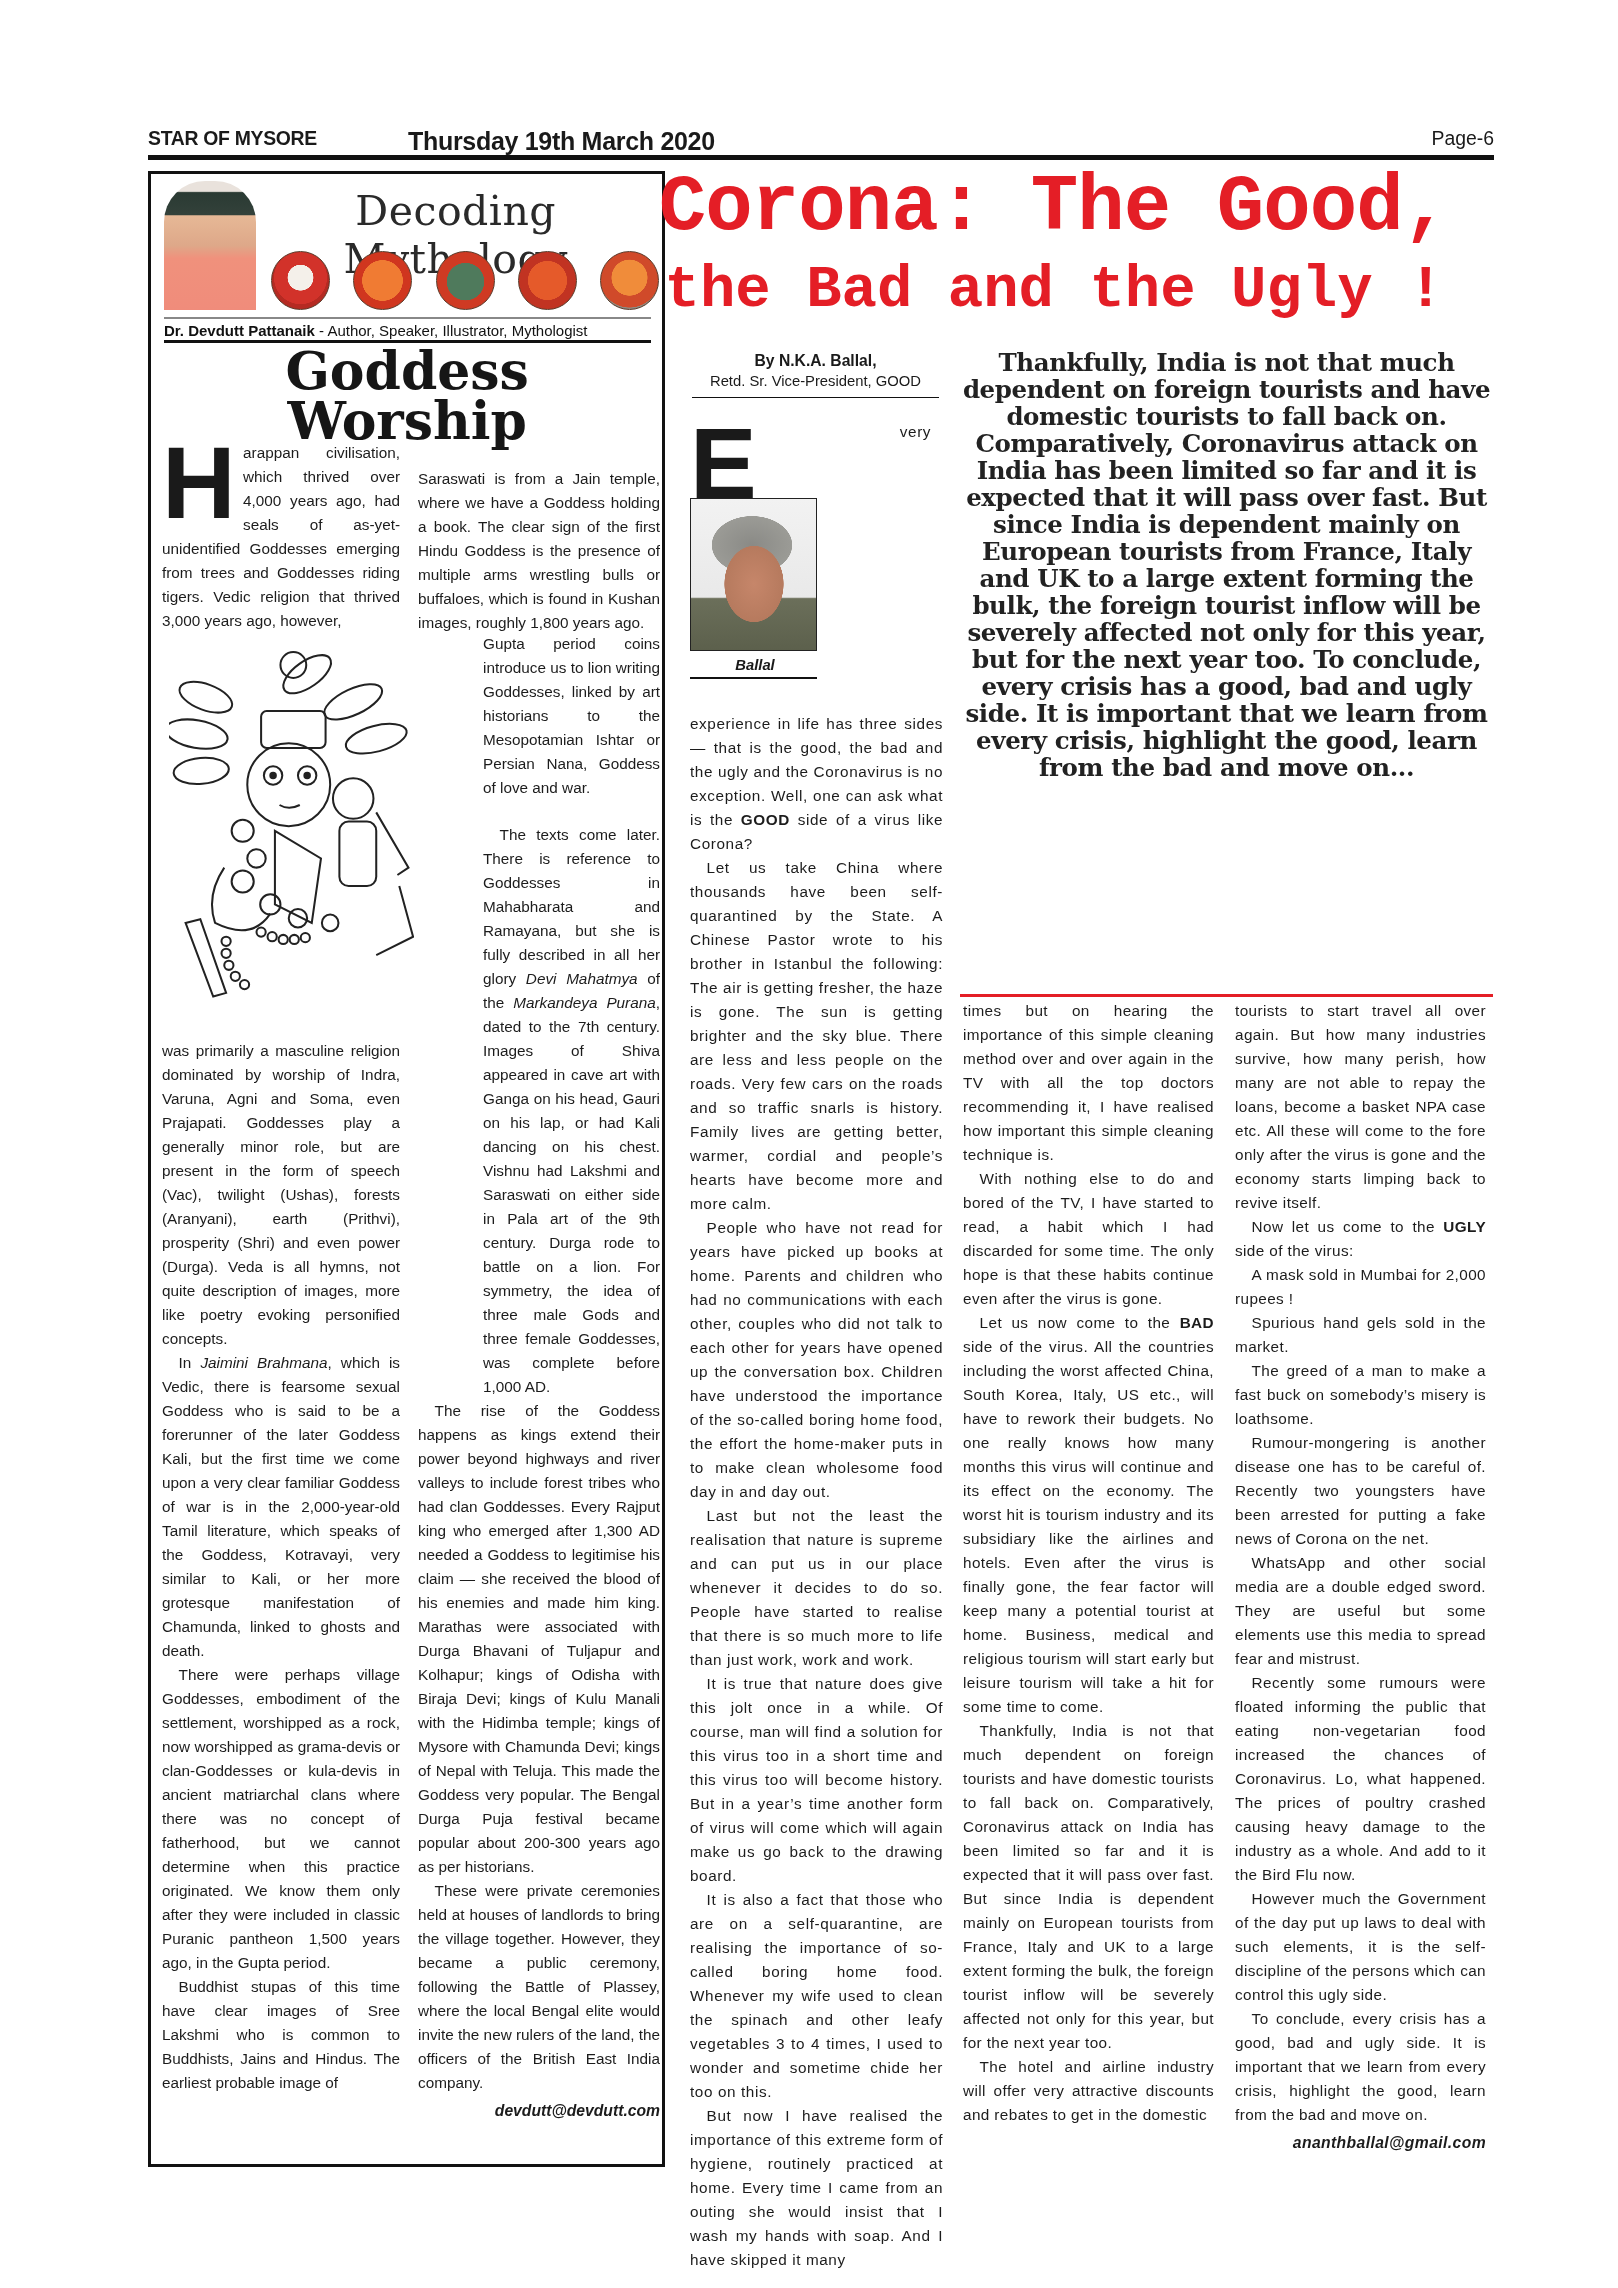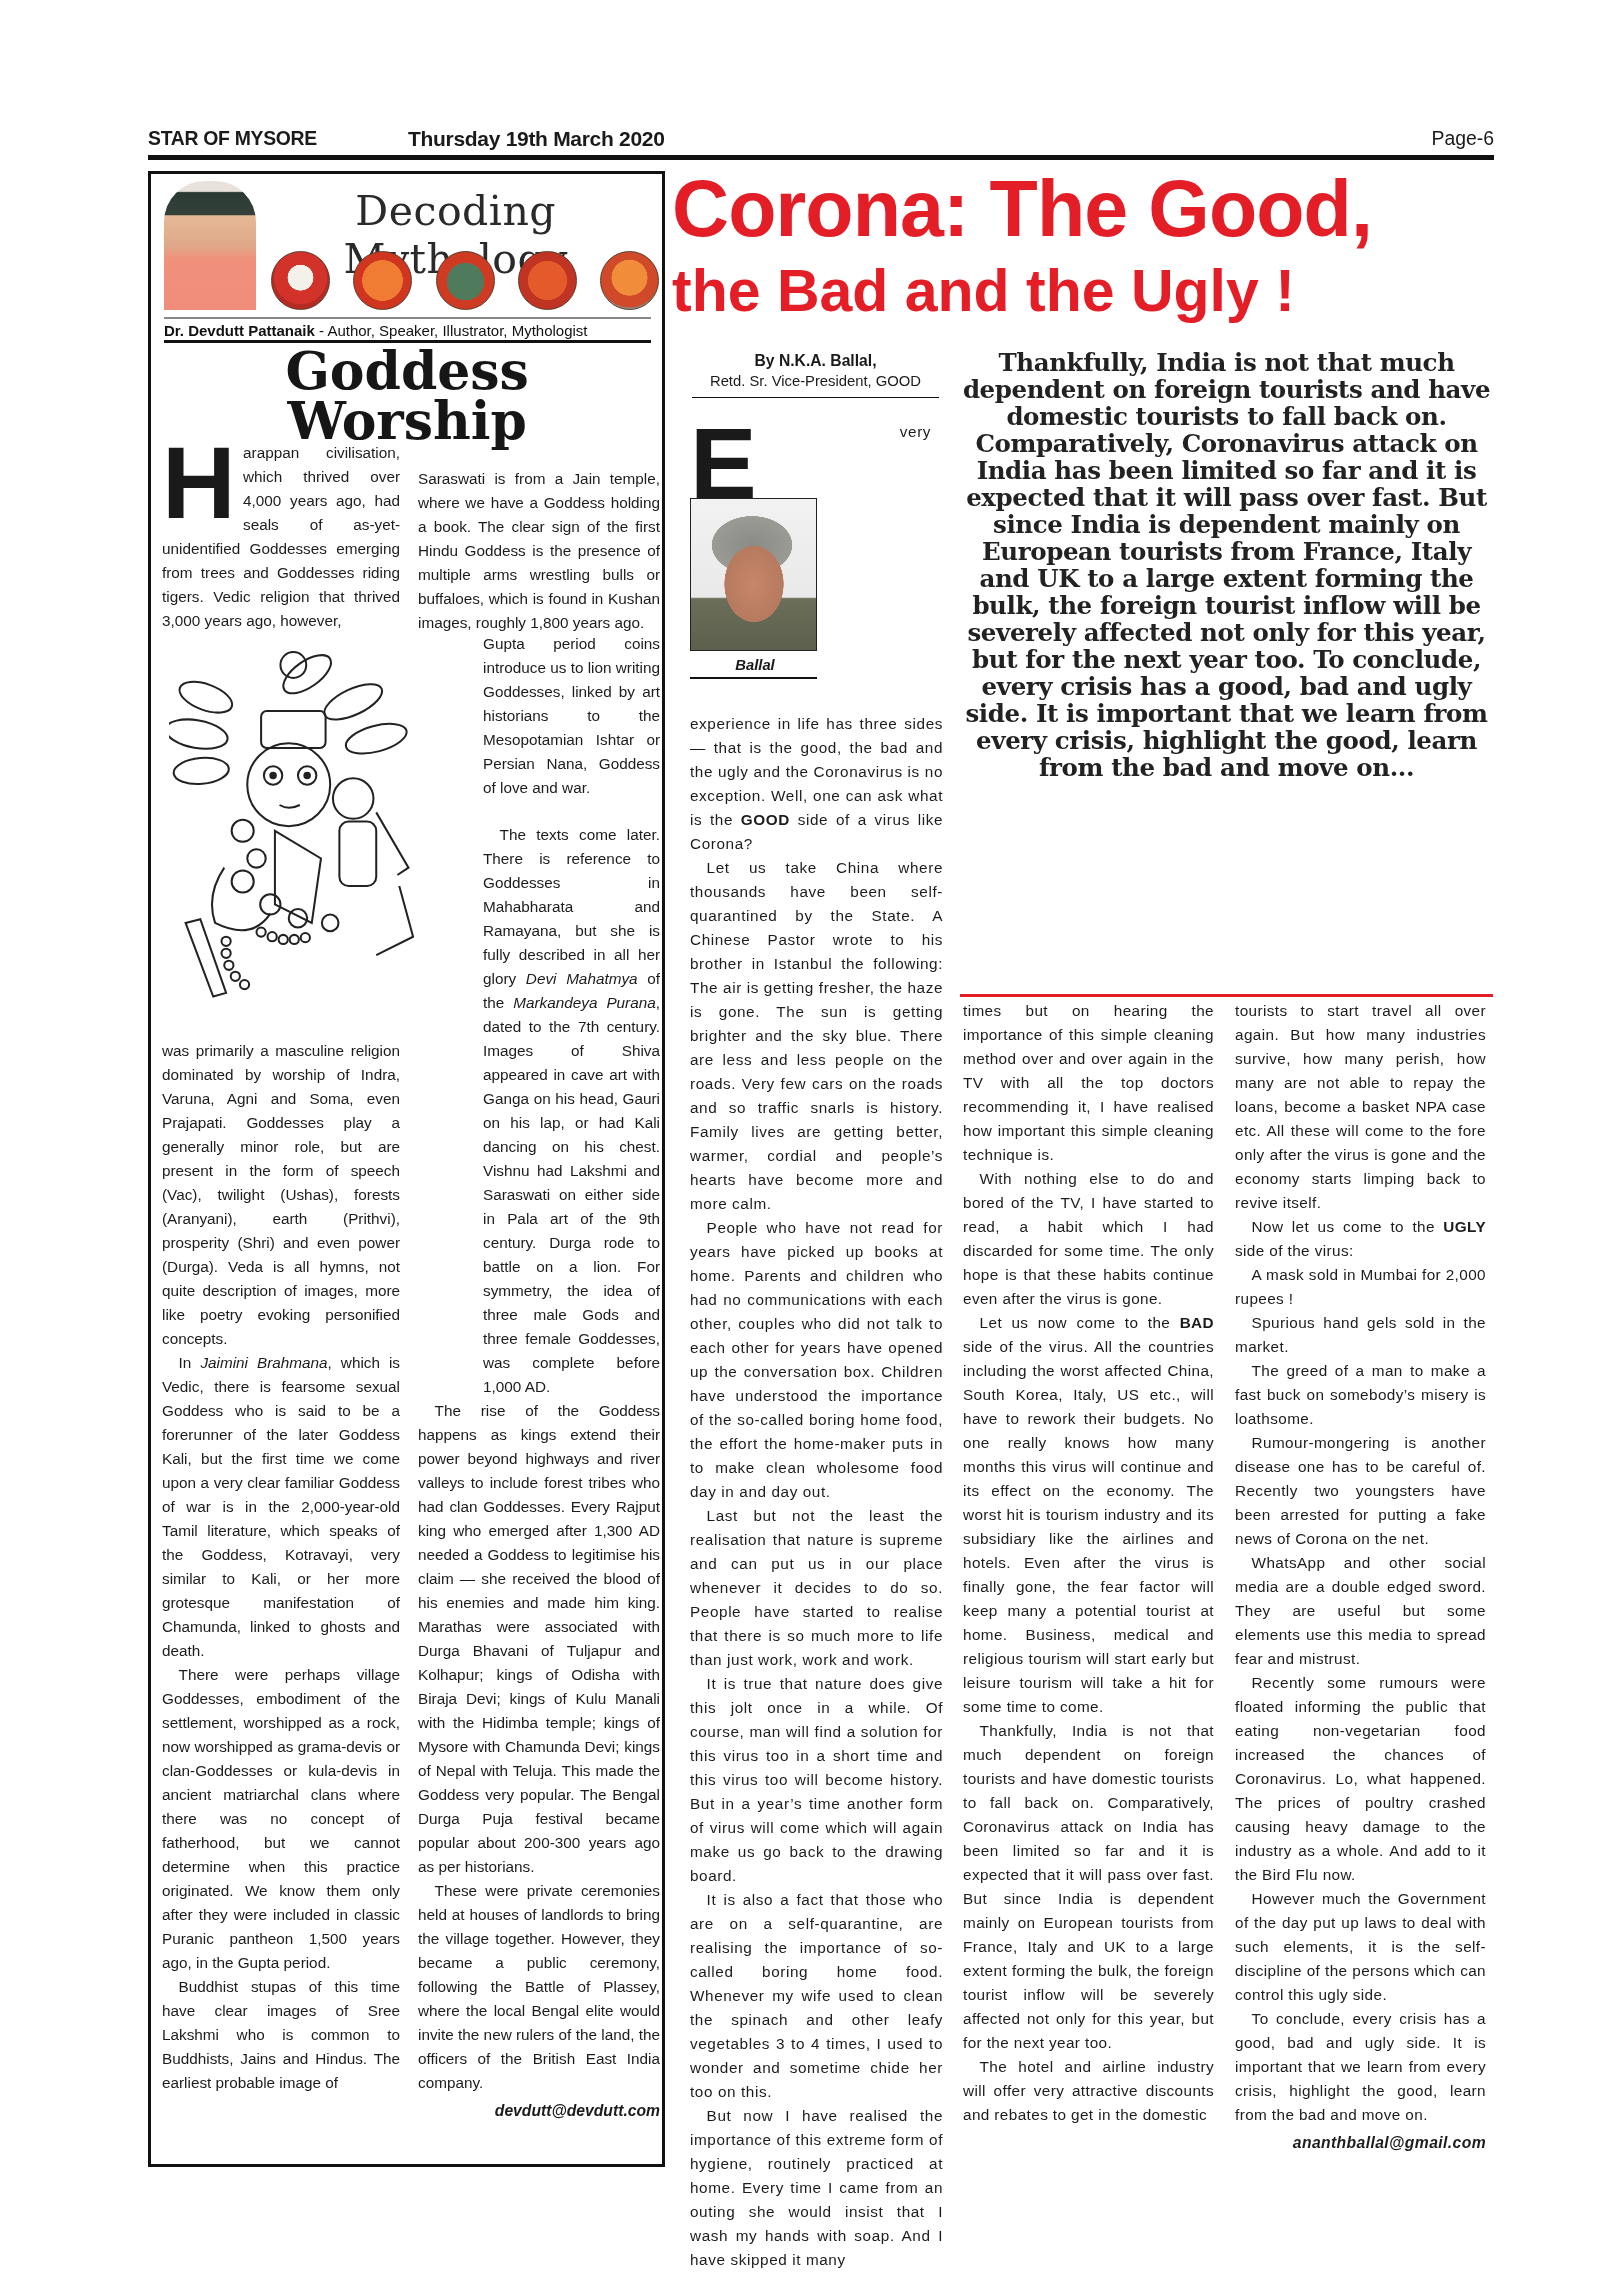--- a/index.html
+++ b/index.html
@@ -2,21 +2,21 @@
 <html style="font-size:14.8px"><head>
 <meta charset="utf-8">
 <style>
   * { box-sizing: border-box; margin: 0; padding: 0; }
   html, body { width: 1619px; height: 2289px; background: #ffffff; overflow: hidden; }
   body { position: relative; font-family: "Liberation Sans", sans-serif; color: #1a1a1a; }
 
   
   .masthead { position: absolute; left: 148px; top: 127px; width: 1346px; height: 31px; }
   .masthead .paper-name { position: absolute; left: 0; top: 0; font-family: "Liberation Sans", sans-serif; font-weight: bold; font-size: 19.4px; letter-spacing: -0.3px; }
-  .masthead .date { position: absolute; left: 260px; top: 0; font-weight: bold; font-size: 21px; letter-spacing: -0.3px; }
+  .masthead .date { position: absolute; left: 260px; top: 0; font-weight: bold; font-size: 25px; letter-spacing: -0.3px; }
   .masthead .page-no { position: absolute; right: 0; top: 0; font-weight: normal; font-size: 19.4px; }
   .masthead-rule { position: absolute; left: 148px; top: 155px; width: 1346px; height: 4.6px; background: #111; }
 
   
   .left-box { position: absolute; left: 148px; top: 171px; width: 517px; height: 1996px; border: 3.7px solid #111; }
   .banner { position: absolute; left: 9.2px; top: 5.5px; width: 494px; height: 148px; }
   .banner .photo { position: absolute; left: 3.7px; top: 1.8px; width: 92px; height: 129px; background: linear-gradient(180deg,#e9e2dc 0%, #e9e2dc 8%, #2a3a33 9%, #33413a 26%, #e6b896 27%, #dea889 50%, #f0917c 60%, #f08c7b 100%); border-radius: 41px 41px 0 0; }
   .banner .col-title { position: absolute; left: 97px; top: 7.4px; width: 397px; text-align: center; font-family: "DejaVu Serif", serif; font-size: 41px; color: #2a2a2a; letter-spacing: 0.5px; }
   .banner .medallions { position: absolute; left: 111px; top: 71px; width: 388px; height: 63px; display: flex; justify-content: space-between; }
   .banner .medal { width: 59px; height: 59px; border-radius: 50%; border: 1.8px solid #5a3a2a; }
@@ -33,21 +33,21 @@
   .col p.noindent { text-indent: 0; }
   .col i { font-style: italic; }
   .col b { font-weight: bold; }
   .dropcap-H { float: left; font-family: "Liberation Sans", sans-serif; font-weight: bold; font-size: 102px; line-height: 76px; margin: 3.7px 7.4px 0 0; color: #1a1a1a; }
   .dropcap-E { float: left; font-family: "Liberation Sans", sans-serif; font-weight: bold; font-size: 100px; line-height: 74px; margin: 5.5px 5.5px 0 0; color: #1a1a1a; }
 
   .illus { position: absolute; left: 169px; top: 646px; width: 245px; height: 388px; }
   .sign-email { text-align: right; font-weight: bold; font-style: italic; font-size: 15.7px; margin-top: 3.7px; }
 
   
-  .main-headline { position: absolute; left: 672px; top: 164px; width: 812px; text-align: left; color: #e41e26; font-family: Liberation Sans, sans-serif; font-weight: bold; }
+  .main-headline { position: absolute; left: 648px; top: 164px; width: 812px; text-align: center; color: #e41e26; font-family: Liberation Mono, monospace; font-weight: bold; }
   .main-headline .h1 { display: block; font-size: 79px; line-height: 89px; letter-spacing: -0.9px; }
   .main-headline .h2 { display: block; font-size: 59px; line-height: 72px; margin-top: 1.8px; }
 
   .byline2 { position: absolute; left: 687px; top: 351px; width: 257px; text-align: center; }
   .byline2 .name { font-weight: bold; font-size: 15.7px; line-height: 20px; }
   .byline2 .role { font-size: 14.8px; line-height: 20px; }
   .byline2 .rule { margin: 5.5px auto 0; width: 247px; height: 1.8px; background: #111; }
 
   .pull-quote { position: absolute; left: 960px; top: 349px; width: 533px; text-align: center; font-family: "DejaVu Serif", serif; font-weight: bold; font-size: 24.5px; line-height: 27px; color: #222; letter-spacing: -0.4px; }
   .pull-rule { position: absolute; left: 960px; top: 994px; width: 533px; height: 2.8px; background: #e41e26; }

